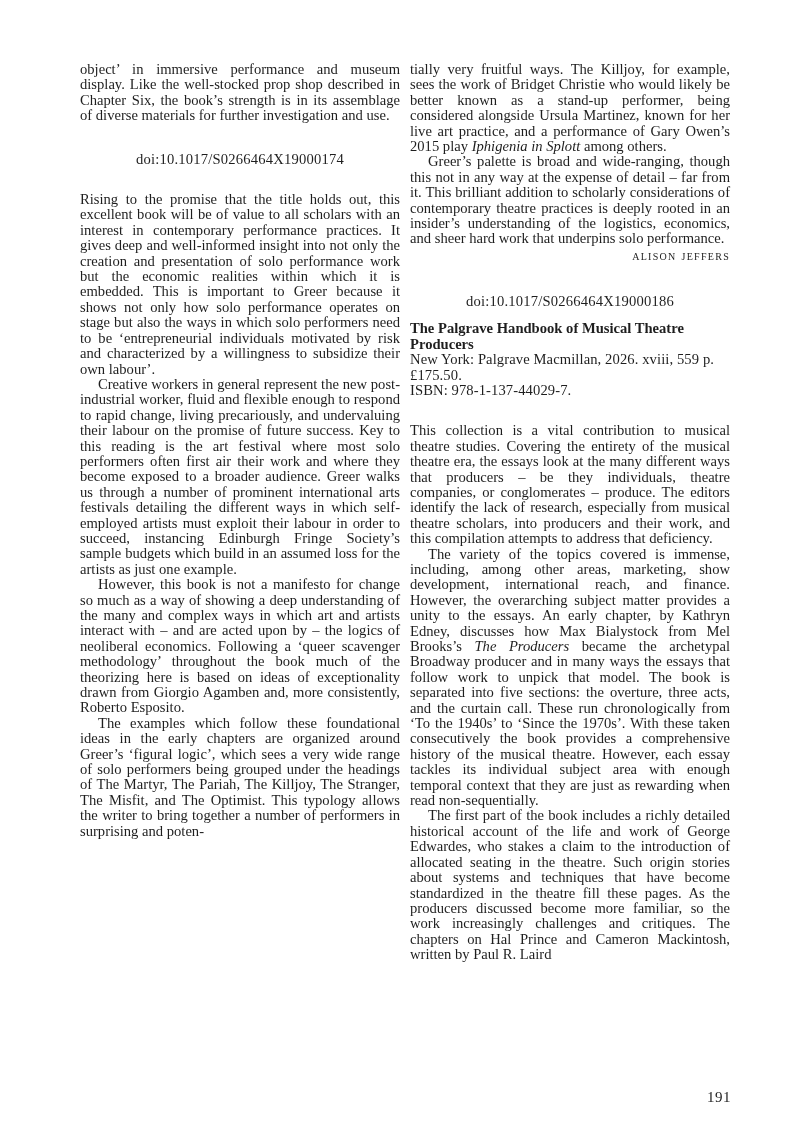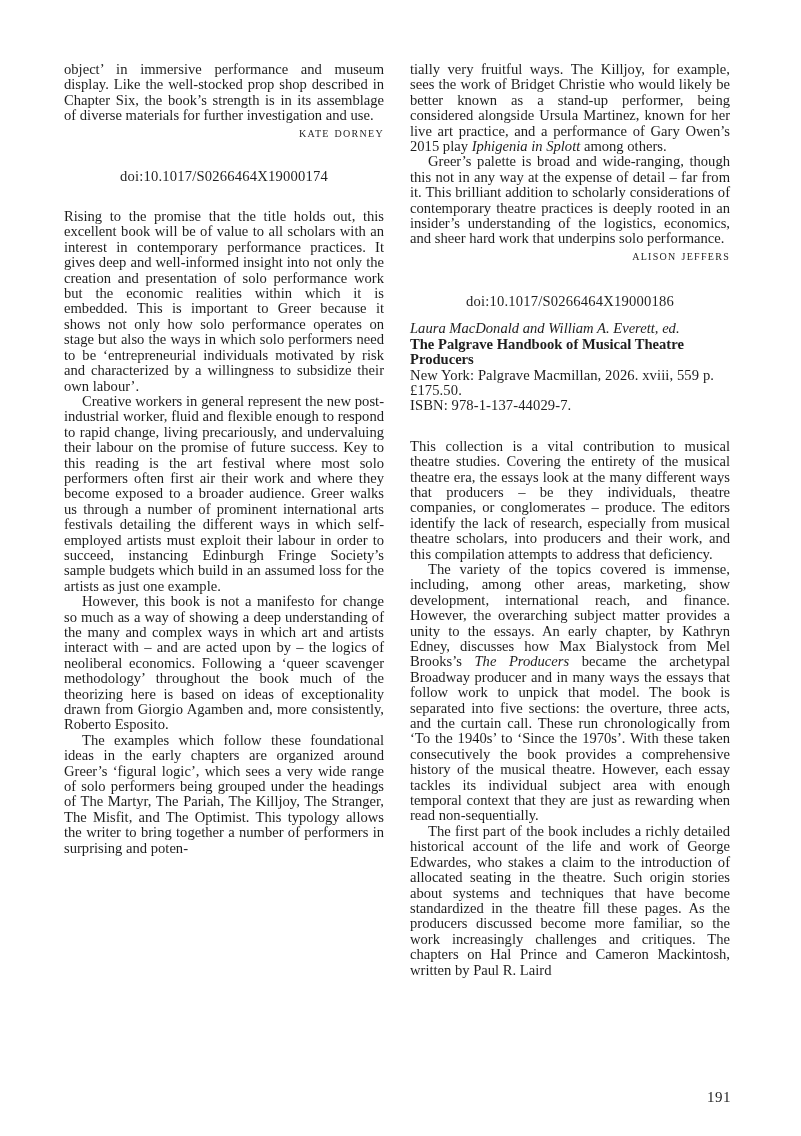--- a/index.html
+++ b/index.html
@@ -5,21 +5,21 @@
   html, body { margin: 0; padding: 0; background: #ffffff; }
   body {
     width: 801px; height: 1136px; position: relative; overflow: hidden;
     font-family: "Liberation Serif", "DejaVu Serif", serif;
     color: #1e1e1e;
   }
   .col {
     position: absolute; top: 62px; width: 320px;
     font-size: 14.6px; line-height: 15.4px;
   }
-  #col-left { left: 64px; }
+  #col-left { left: 80px; }
   #col-right { left: 410px; }
   p { margin: 0; text-align: justify; hyphens: manual; }
   p.indent { text-indent: 18px; }
   .signature {
     text-align: right; font-variant: small-caps; letter-spacing: 1.3px;
     font-size: 14px; line-height: 16px; margin-top: 1px;
   }
   .doi { margin-top: 30px; letter-spacing: 0.2px; text-align: center; }
   .doi.first { margin-top: 28px; }
   .entry { margin-top: 12px; }
@@ -31,38 +31,36 @@
   #page-number {
     position: absolute; right: 70px; top: 1089px;
     font-size: 15px; letter-spacing: 0.5px;
   }
 </style>
 </head>
 <body>
 
 <div id="col-left" class="col">
   <p>object’ in immersive performance and museum display. Like the well-stocked prop shop described in Chapter Six, the book’s strength is in its assemblage of diverse materials for further investigation and use.</p>
-  <div class="signature">kate dorney</div>
 
   <div class="doi first">doi:10.1017/S0266464X19000174</div>
 
   <p class="body-start">Rising to the promise that the title holds out, this excellent book will be of value to all scholars with an interest in contemporary performance practices. It gives deep and well-informed insight into not only the creation and presentation of solo performance work but the economic realities within which it is embedded. This is important to Greer because it shows not only how solo performance operates on stage but also the ways in which solo performers need to be ‘entrepreneurial individuals motivated by risk and characterized by a willingness to subsidize their own labour’.</p>
   <p class="indent">Creative workers in general represent the new post-industrial worker, fluid and flexible enough to respond to rapid change, living precariously, and undervaluing their labour on the promise of future success. Key to this reading is the art festival where most solo performers often first air their work and where they become exposed to a broader audience. Greer walks us through a number of prominent international arts festivals detailing the different ways in which self-employed artists must exploit their labour in order to succeed, instancing Edinburgh Fringe Society’s sample budgets which build in an assumed loss for the artists as just one example.</p>
   <p class="indent">However, this book is not a manifesto for change so much as a way of showing a deep understanding of the many and complex ways in which art and artists interact with – and are acted upon by – the logics of neoliberal economics. Following a ‘queer scavenger methodology’ throughout the book much of the theorizing here is based on ideas of exceptionality drawn from Giorgio Agamben and, more consistently, Roberto Esposito.</p>
   <p class="indent">The examples which follow these foundational ideas in the early chapters are organized around Greer’s ‘figural logic’, which sees a very wide range of solo performers being grouped under the headings of The Martyr, The Pariah, The Killjoy, The Stranger, The Misfit, and The Optimist. This typology allows the writer to bring together a number of performers in surprising and poten-</p>
 </div>
 
 <div id="col-right" class="col">
   <p><span>tially very fruitful ways. The Killjoy, for example, sees the work of Bridget Christie who would likely be better known as a stand-up performer, being considered alongside Ursula Martinez, known for her live art practice, and a performance of Gary Owen’s 2015 play </span><em>Iphigenia in Splott</em><span> among others.</span></p>
   <p class="indent">Greer’s palette is broad and wide-ranging, though this not in any way at the expense of detail – far from it. This brilliant addition to scholarly considerations of contemporary theatre practices is deeply rooted in an insider’s understanding of the logistics, economics, and sheer hard work that underpins solo performance.</p>
   <div class="signature">alison jeffers</div>
 
   <div class="doi">doi:10.1017/S0266464X19000186</div>
   <div class="entry">
-    <div class="author">Laura MacDonald and William A. Everett, ed.</div>
     <div class="title">The Palgrave Handbook of Musical Theatre Producers</div>
     <div class="pub">New York: Palgrave Macmillan, 2026. xviii, 559 p.</div>
     <div class="pub">£175.50.</div>
     <div class="isbn">ISBN: 978-1-137-44029-7.</div>
   </div>
 
   <p class="body-start">This collection is a vital contribution to musical theatre studies. Covering the entirety of the musical theatre era, the essays look at the many different ways that producers – be they individuals, theatre companies, or conglomerates – produce. The editors identify the lack of research, especially from musical theatre scholars, into producers and their work, and this compilation attempts to address that deficiency.</p>
   <p class="indent"><span>The variety of the topics covered is immense, including, among other areas, marketing, show development, international reach, and finance. However, the overarching subject matter provides a unity to the essays. An early chapter, by Kathryn Edney, discusses how Max Bialystock from Mel Brooks’s </span><em>The Producers</em><span> became the archetypal Broadway producer and in many ways the essays that follow work to unpick that model. The book is separated into five sections: the overture, three acts, and the curtain call. These run chronologically from ‘To the 1940s’ to ‘Since the 1970s’. With these taken consecutively the book provides a comprehensive history of the musical theatre. However, each essay tackles its individual subject area with enough temporal context that they are just as rewarding when read non-sequentially.</span></p>
   <p class="indent">The first part of the book includes a richly detailed historical account of the life and work of George Edwardes, who stakes a claim to the introduction of allocated seating in the theatre. Such origin stories about systems and techniques that have become standardized in the theatre fill these pages. As the producers discussed become more familiar, so the work increasingly challenges and critiques. The chapters on Hal Prince and Cameron Mackintosh, written by Paul R. Laird</p>
 </div>

